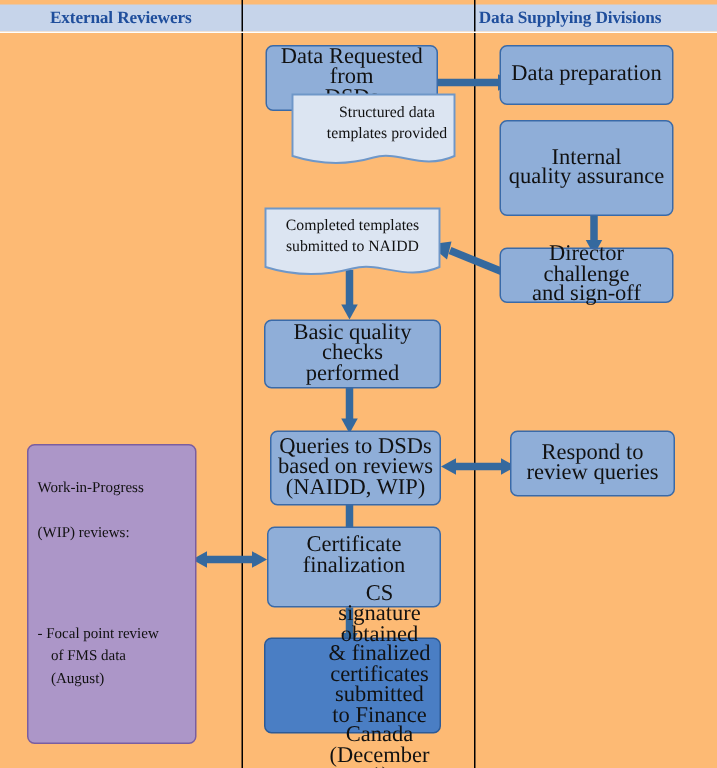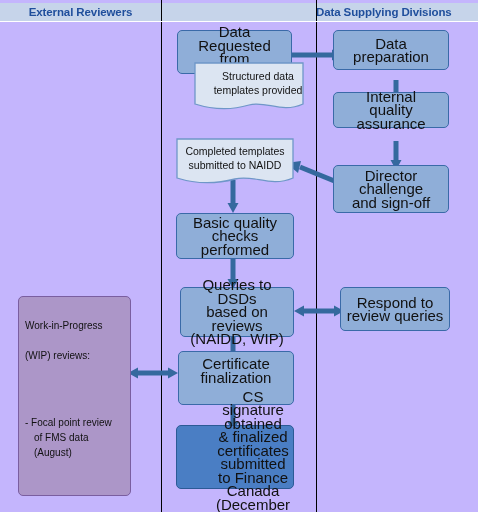--- a/index.html
+++ b/index.html
@@ -2,21 +2,21 @@
 <html><head>
 <meta charset="utf-8">
 <style>
   html,body{margin:0;padding:0;}
   body{
     width:478px;height:512px;
     background:#ffffff;
     font-family:"Liberation Sans", sans-serif;
     overflow:hidden;
   }
-  #canvas{position:relative;width:478px;height:512px;background:#c4b5fd;}
+  #canvas{position:relative;width:478px;height:512px;background:#fdba74;font-family:Liberation Serif, serif;}
 
   
   .header-band{
     position:absolute;left:0;top:3px;width:478px;height:18px;
     background:#c6d4ea;
   }
   .lane-title{
     position:absolute;top:3px;height:18px;line-height:18px;
     text-align:center;font-weight:bold;font-size:11.5px;color:#1f4e9c;
     letter-spacing:-0.1px;white-space:nowrap;
@@ -180,24 +180,24 @@
   <div class="doc" style="left:194px;top:62px;width:128px;height:52px;">
     <svg width="110" height="52" viewBox="0 0 110 52" preserveAspectRatio="none">
       <path d="M1,1 L109,1 L109,42 C87,52 72,38 55,43 C38,48 20,48 1,42 Z" fill="#dce5f2" stroke="#6f97c8" stroke-width="1.3"></path>
     </svg>
     <div class="doc-text" style="height:42px;">Structured data
 templates provided</div>
   </div>
 
   <div class="box" style="left:333px;top:30px;width:116px;height:40px;">Data preparation</div>
 
-  <div class="box" style="left:333px;top:92px;width:116px;height:36px;">Internal
+  <div class="box" style="left:333px;top:80px;width:116px;height:64px;">Internal
 quality assurance</div>
 
-  <div class="box" style="left:333px;top:165px;width:116px;height:48px;">Director challenge
+  <div class="box" style="left:333px;top:165px;width:116px;height:37px;">Director challenge
 and sign-off</div>
 
   <div class="doc" style="left:176px;top:138px;width:118px;height:50px;">
     <svg width="118" height="50" viewBox="0 0 118 50" preserveAspectRatio="none">
       <path d="M1,1 L117,1 L117,40 C94,50 78,36 59,41 C40,46 20,46 1,40 Z" fill="#dce5f2" stroke="#6f97c8" stroke-width="1.3"></path>
     </svg>
     <div class="doc-text" style="height:40px;">Completed templates
 submitted to NAIDD</div>
   </div>
 

